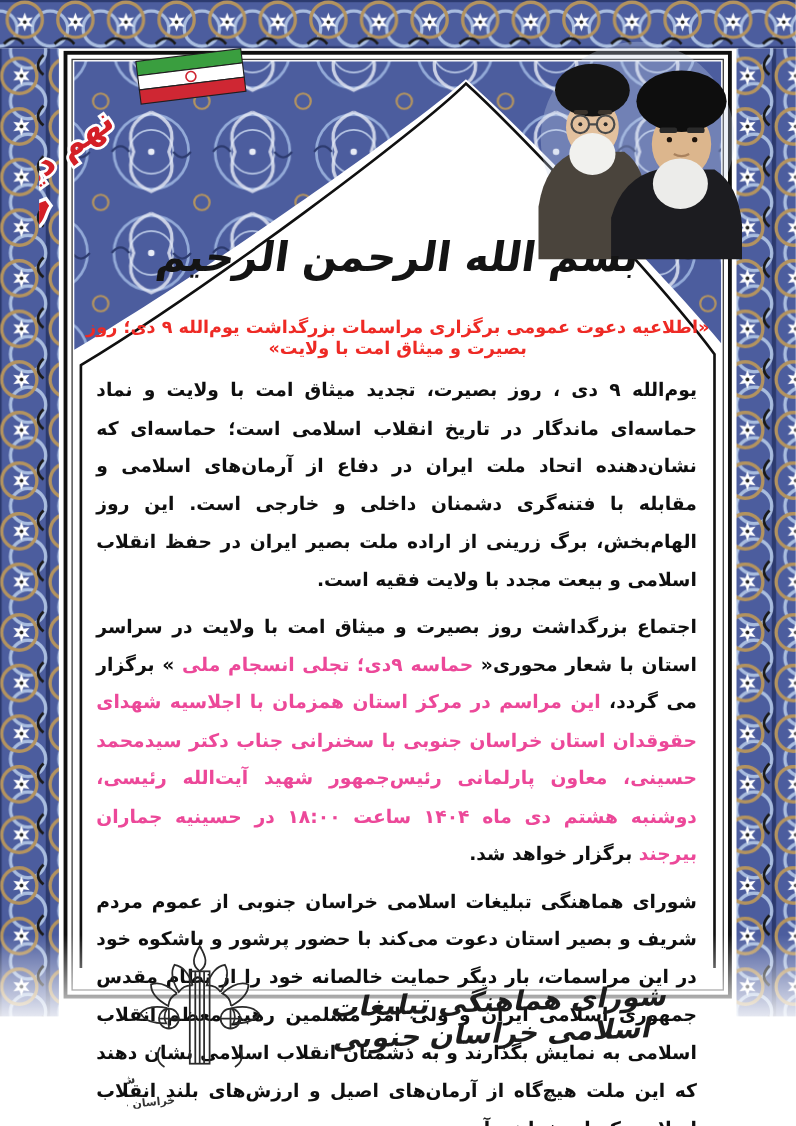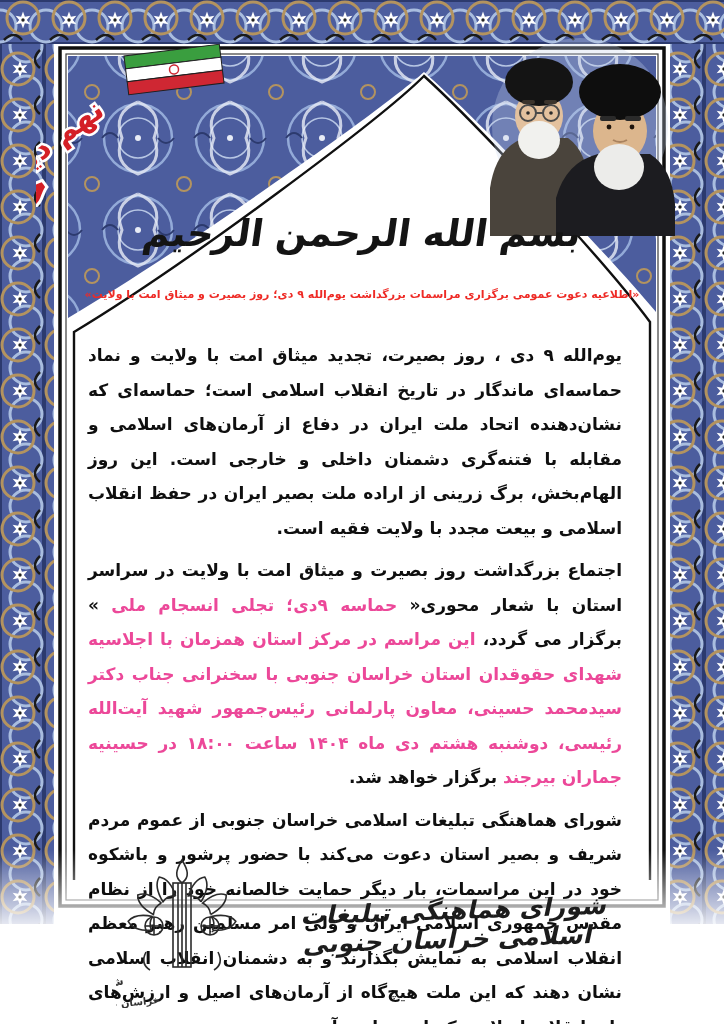--- a/index.html
+++ b/index.html
@@ -2,25 +2,25 @@
 <html lang="fa" dir="rtl"><head>
 <meta charset="utf-8">
 <style>
   html,body{margin:0;padding:0;background:#888;}
   .page{position:relative;width:724px;height:1024px;background:#ffffff;overflow:hidden;
         font-family:"DejaVu Sans",sans-serif;margin:0 auto;}
   .decor{position:absolute;left:0;top:0;width:724px;height:1024px;}
   .abs{position:absolute;}
   .bismillah{top:198px;left:0;width:724px;height:72px;line-height:72px;text-align:center;
              font-size:37px;font-weight:bold;color:#141414;transform:skewX(-8deg);}
-  .headline{top:288px;left:60px;width:604px;text-align:center;font-size:11px;font-weight:bold;
+  .headline{top:288px;left:60px;width:604px;text-align:center;font-size:16px;font-weight:bold;
             color:#ee2a25;letter-spacing:0;}
   .body-text{top:338px;right:90px;left:88px;direction:rtl;text-align:justify;color:#0f0f0f;
              font-size:17px;font-weight:bold;line-height:34.5px;}
-  .body-text p{margin:0 12px 8px 0;}
+  .body-text p{margin:0 0 8px 0;}
   .red{color:#ec4899;}
   .signature{top:896px;right:72px;width:400px;font-size:25px;font-weight:bold;color:#1c1c1c;
              transform:skewX(-14deg) rotate(-2deg);text-align:center;}
   svg text{font-family:"DejaVu Sans",sans-serif;}
 </style>
 </head>
 <body>
 
 <div class="page">
 

